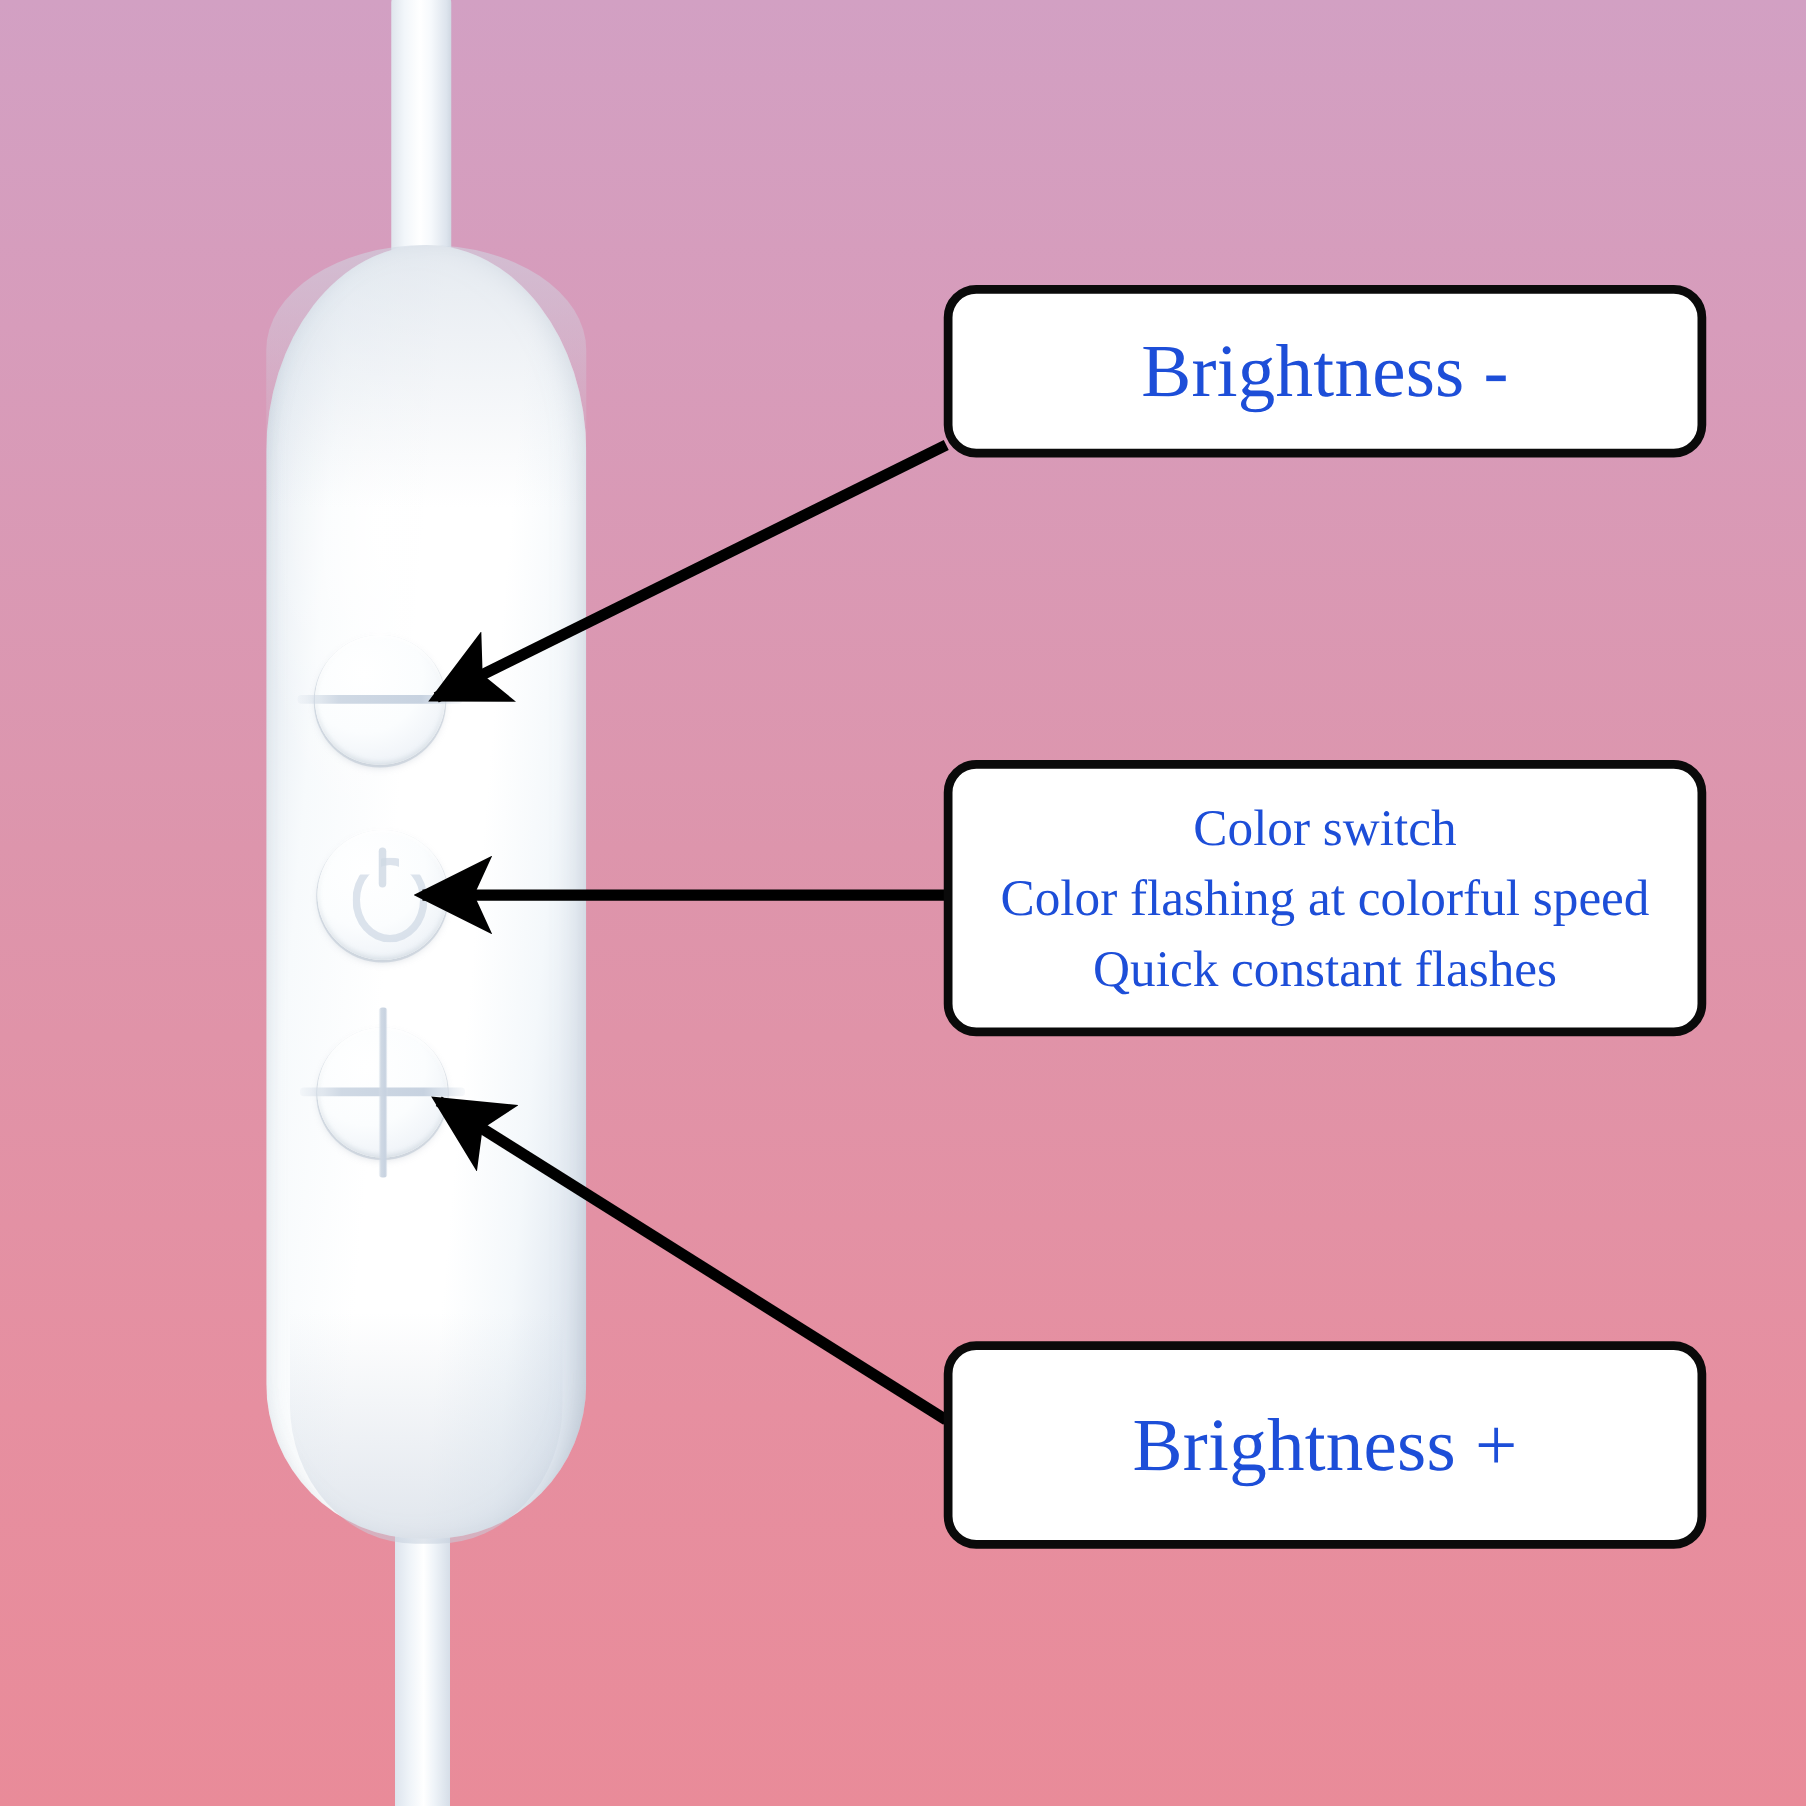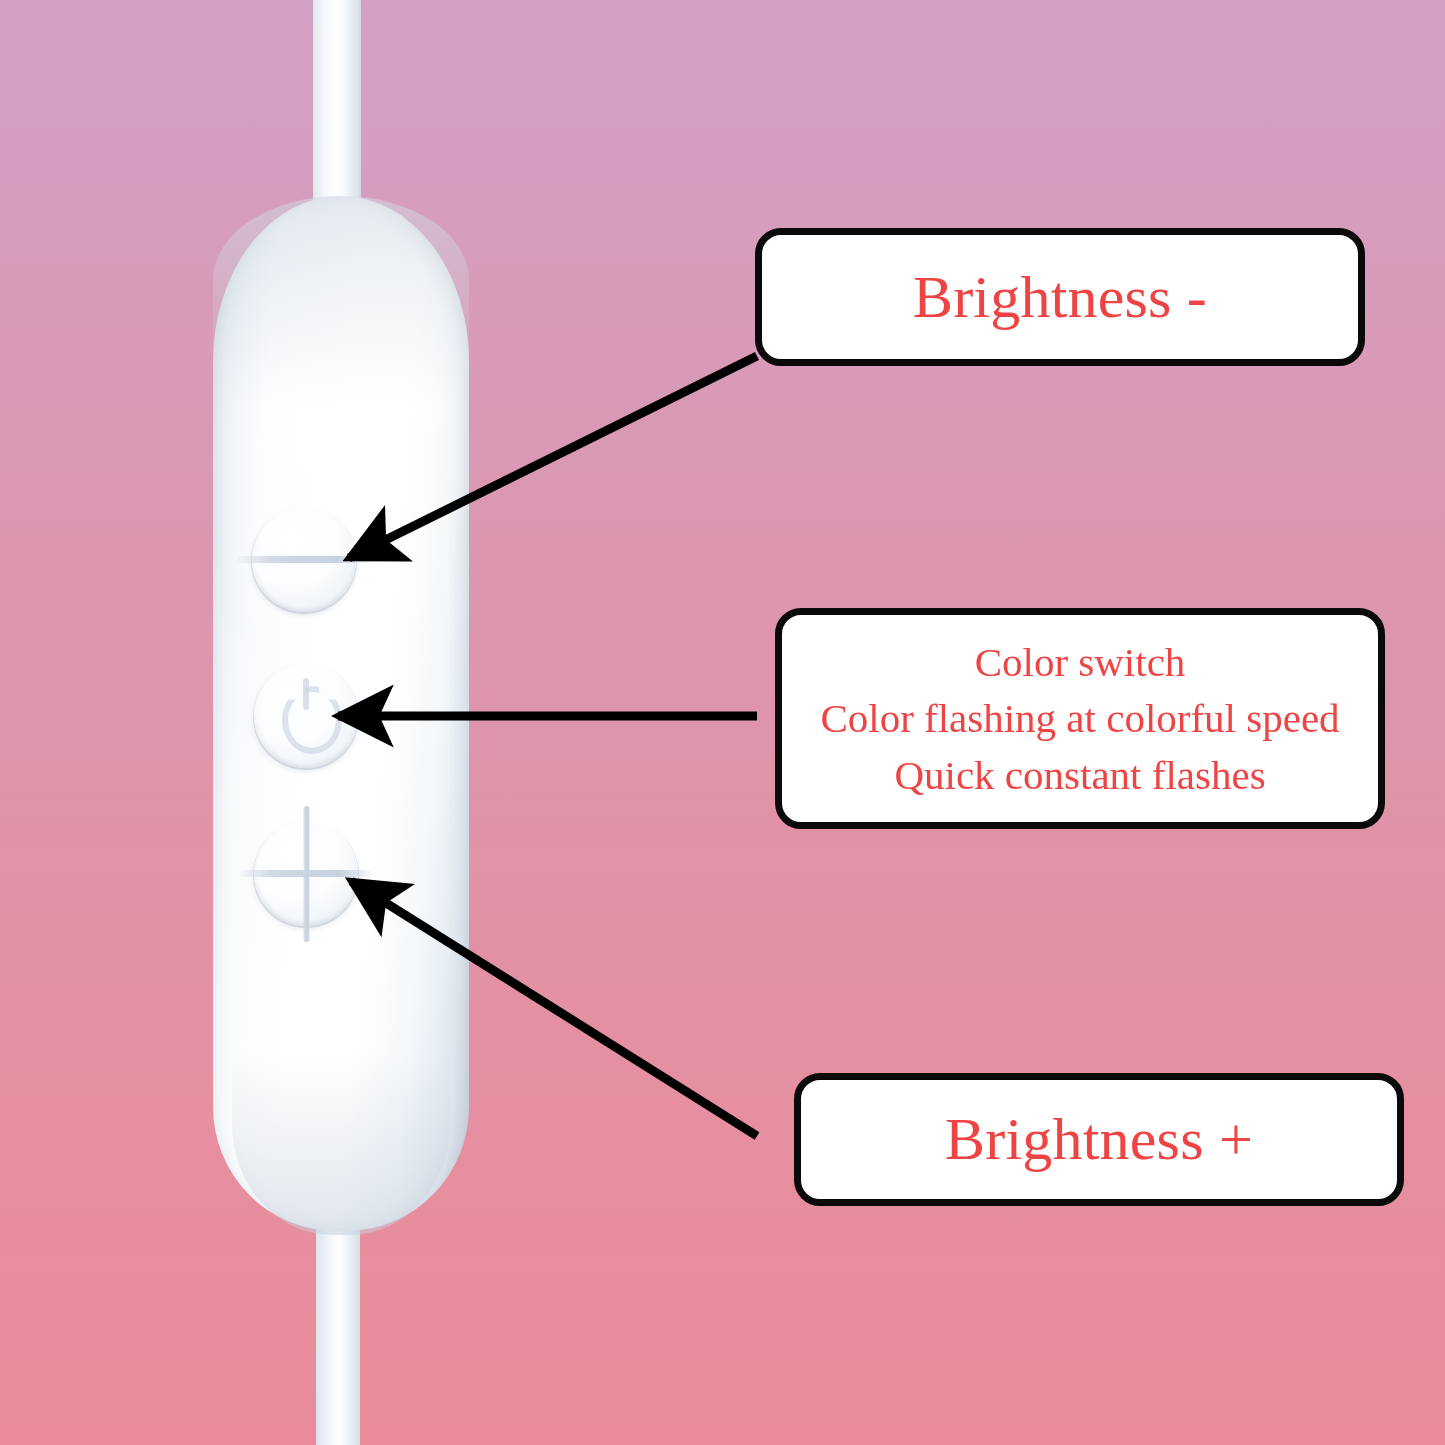--- a/index.html
+++ b/index.html
@@ -172,32 +172,32 @@
   .callout {
     position: absolute;
     background: #ffffff;
     border: 7px solid #0a0a0a;
     border-radius: 26px;
     box-sizing: border-box;
     display: flex;
     flex-direction: column;
     align-items: center;
     justify-content: center;
-    color: #ef4444;
+    color: #1d4ed8;
     text-align: center;
   }
   .callout-brightness-minus {
     left: 755px; top: 228px; width: 610px; height: 138px;
   }
   .callout-color-switch {
-    left: 775px; top: 608px; width: 610px; height: 221px;
+    left: 755px; top: 608px; width: 610px; height: 221px;
     padding: 6px 24px;
   }
   .callout-brightness-plus {
-    left: 794px; top: 1073px; width: 610px; height: 133px;
+    left: 755px; top: 1073px; width: 610px; height: 166px;
   }
   .callout-line-big {
     font-size: 60px;
     line-height: 1.05;
     letter-spacing: 0.2px;
   }
   .callout-line-small {
     font-size: 41px;
     line-height: 1.38;
     white-space: nowrap;

